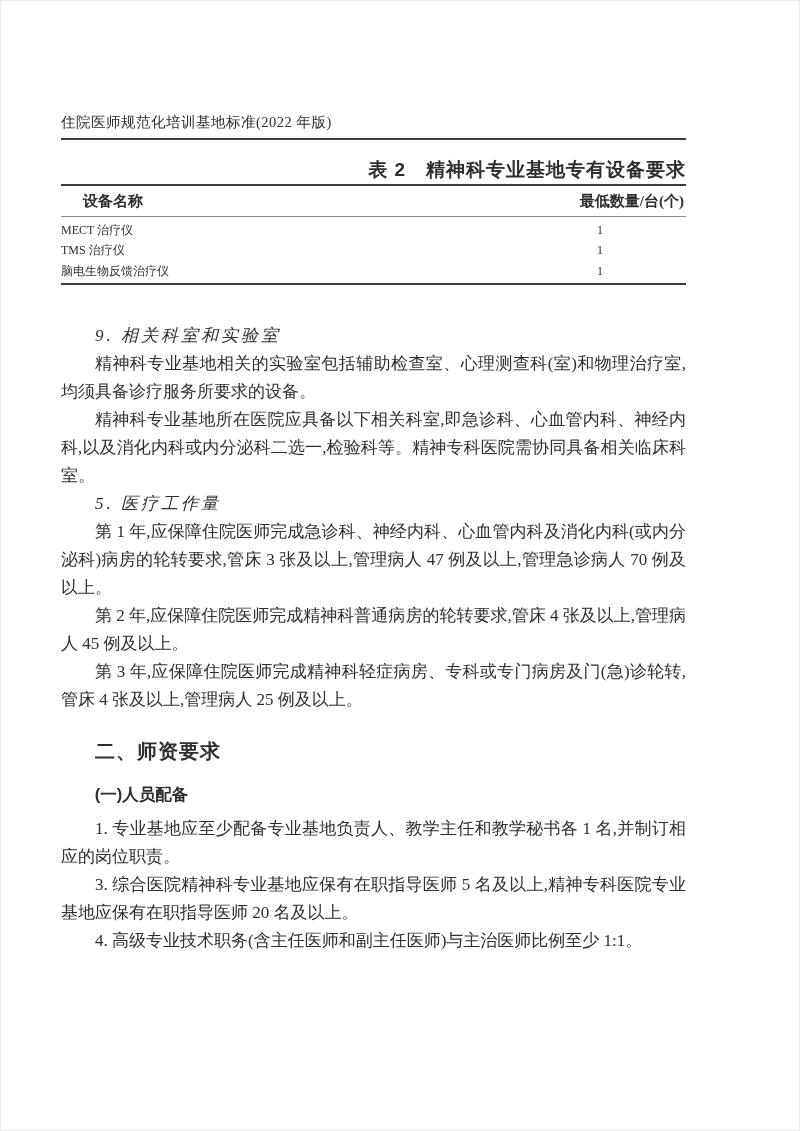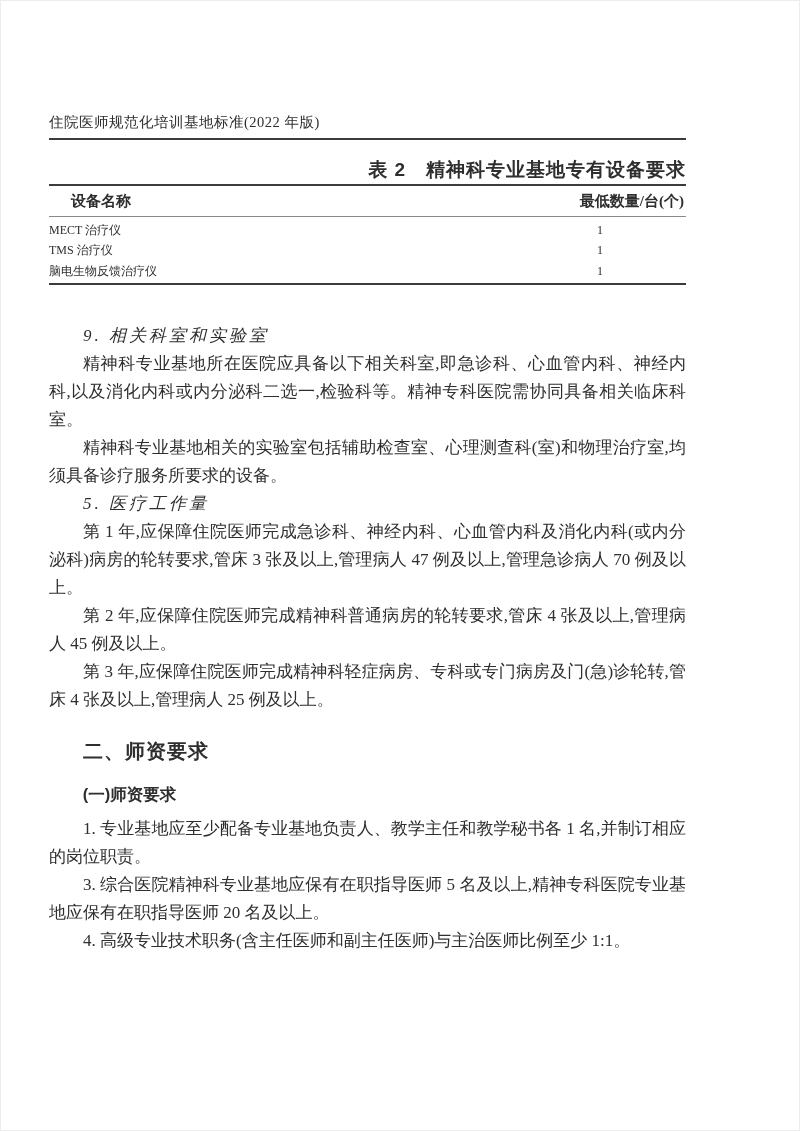--- a/index.html
+++ b/index.html
@@ -10,20 +10,21 @@
     height: 1131px;
     margin: 0 auto;
     background: #ffffff;
     border: 1px solid #ececec;
     color: #2e2e2e;
     font-family: "Liberation Serif", "DejaVu Serif", serif;
     overflow: hidden;
   }
   .content {
     padding: 112px 113px 0 48px;
+    margin-left: 12px;
   }
   
   .running-head {
     font-size: 14.5px;
     line-height: 18px;
     letter-spacing: 0.5px;
     border-bottom: 2px solid #3c3c3c;
     padding-bottom: 7px;
   }
   
@@ -134,30 +135,30 @@
         <tr>
           <td class="dev">脑电生物反馈治疗仪</td>
           <td class="qty">1</td>
         </tr>
       </tbody>
     </table>
 
 
     <div class="body-text">
       <p class="kaiti-title">9. 相关科室和实验室</p>
+      <p>精神科专业基地相关的实验室包括辅助检查室、心理测查科(室)和物理治疗室,均须具备诊疗服务所要求的设备。</p>
       <p>精神科专业基地所在医院应具备以下相关科室,即急诊科、心血管内科、神经内科,以及消化内科或内分泌科二选一,检验科等。精神专科医院需协同具备相关临床科室。</p>
-      <p>精神科专业基地相关的实验室包括辅助检查室、心理测查科(室)和物理治疗室,均须具备诊疗服务所要求的设备。</p>
 
       <p class="kaiti-title">5. 医疗工作量</p>
       <p>第 1 年,应保障住院医师完成急诊科、神经内科、心血管内科及消化内科(或内分泌科)病房的轮转要求,管床 3 张及以上,管理病人 47 例及以上,管理急诊病人 70 例及以上。</p>
       <p>第 2 年,应保障住院医师完成精神科普通病房的轮转要求,管床 4 张及以上,管理病人 45 例及以上。</p>
       <p>第 3 年,应保障住院医师完成精神科轻症病房、专科或专门病房及门(急)诊轮转,管床 4 张及以上,管理病人 25 例及以上。</p>
 
       <div class="chapter-heading">二、师资要求</div>
-      <div class="subsection-heading">(一)师资要求</div>
+      <div class="subsection-heading">(一)人员配备</div>
 
       <p>1. 专业基地应至少配备专业基地负责人、教学主任和教学秘书各 1 名,并制订相应的岗位职责。</p>
       <p>3. 综合医院精神科专业基地应保有在职指导医师 5 名及以上,精神专科医院专业基地应保有在职指导医师 20 名及以上。</p>
       <p>4. 高级专业技术职务(含主任医师和副主任医师)与主治医师比例至少 1:1。</p>
     </div>
 
   </div>
 </div>
 
 </body></html>

